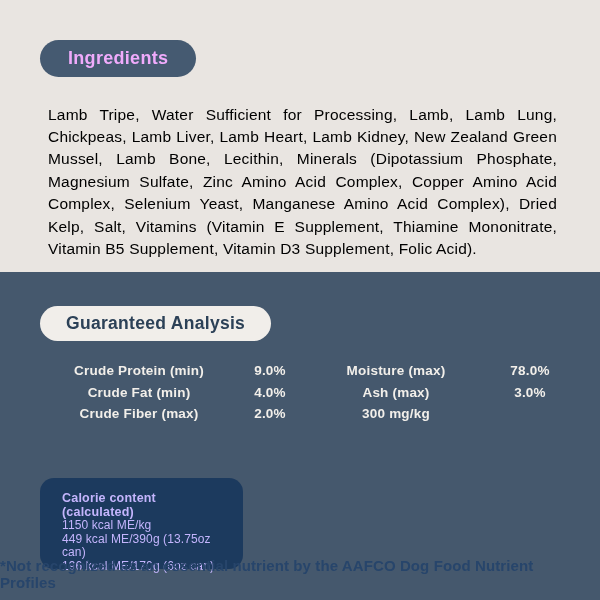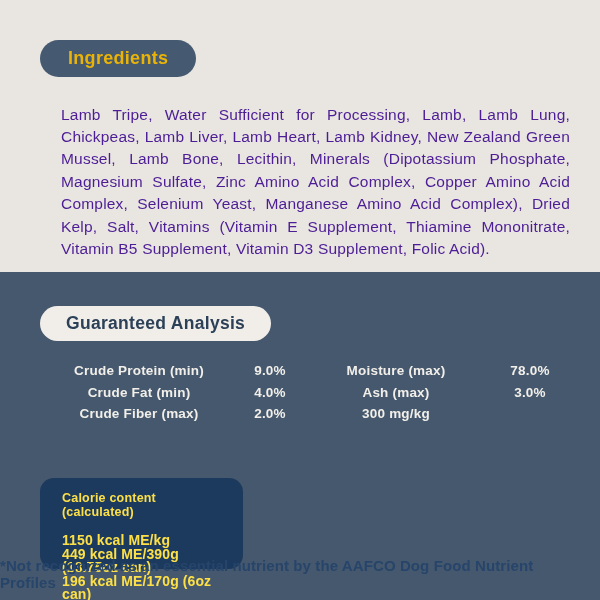--- a/index.html
+++ b/index.html
@@ -7,27 +7,27 @@
     width:600px;height:600px;position:relative;overflow:hidden;
     font-family:"Liberation Sans",sans-serif;
     background:#e9e5e1;
   }
   .section-top{
     position:absolute;left:0;top:0;width:600px;height:272px;
     background:#e9e5e1;
   }
   .pill-dark{
     display:inline-block;margin:40px 0 0 40px;
-    background:#455a71;color:#eab308;
+    background:#455a71;color:#f0abfc;
     border-radius:19px;height:37px;line-height:37px;
     padding:0 28px;font-size:18px;font-weight:700;letter-spacing:.3px;
   }
   .ingredients-text{
-    position:absolute;left:61px;top:88px;width:509px;
-    color:#4c1d95;font-size:15.5px;line-height:22.4px;
+    position:absolute;left:48px;top:88px;width:509px;
+    color:#000000;font-size:15.5px;line-height:22.4px;
     font-weight:500;letter-spacing:.2px;
     text-align:justify;
   }
   .section-bottom{
     position:absolute;left:0;top:272px;width:600px;height:336px;
     background:#45586d;
   }
   .pill-light{
     display:inline-block;margin:34px 0 0 40px;
     background:#f1eeea;color:#2c4157;
@@ -36,24 +36,24 @@
   }
   .ga-table{
     position:absolute;left:48px;top:88px;width:530px;
     display:grid;grid-template-columns:182px 80px 172px 96px;
     grid-auto-rows:21.5px;align-items:center;
     color:#f2efea;font-size:13.5px;font-weight:700;letter-spacing:.2px;text-align:center;
   }
   .calorie-box{
     position:absolute;left:40px;top:206px;width:203px;height:91px;
     background:#1c3a5e;border-radius:14px;box-sizing:border-box;
-    padding:13px 12px 0 22px;color:#fde047;
+    padding:13px 12px 0 22px;color:#c4b5fd;
   }
   .calorie-title{font-size:12.5px;font-weight:600;letter-spacing:.2px;}
-  .calorie-lines{margin-top:15px;font-size:14px;line-height:13.5px;font-weight:700;letter-spacing:.1px;}
+  .calorie-lines{font-size:12px;line-height:13.5px;font-weight:400;letter-spacing:.1px;}
   .footnote{
     position:absolute;right:22px;top:285px;
     color:#27456b;font-size:15px;font-weight:600;letter-spacing:.1px;
   }
 </style>
 </head>
 <body>
 
 <div class="section-top">
   <div class="pill-dark">Ingredients</div>

